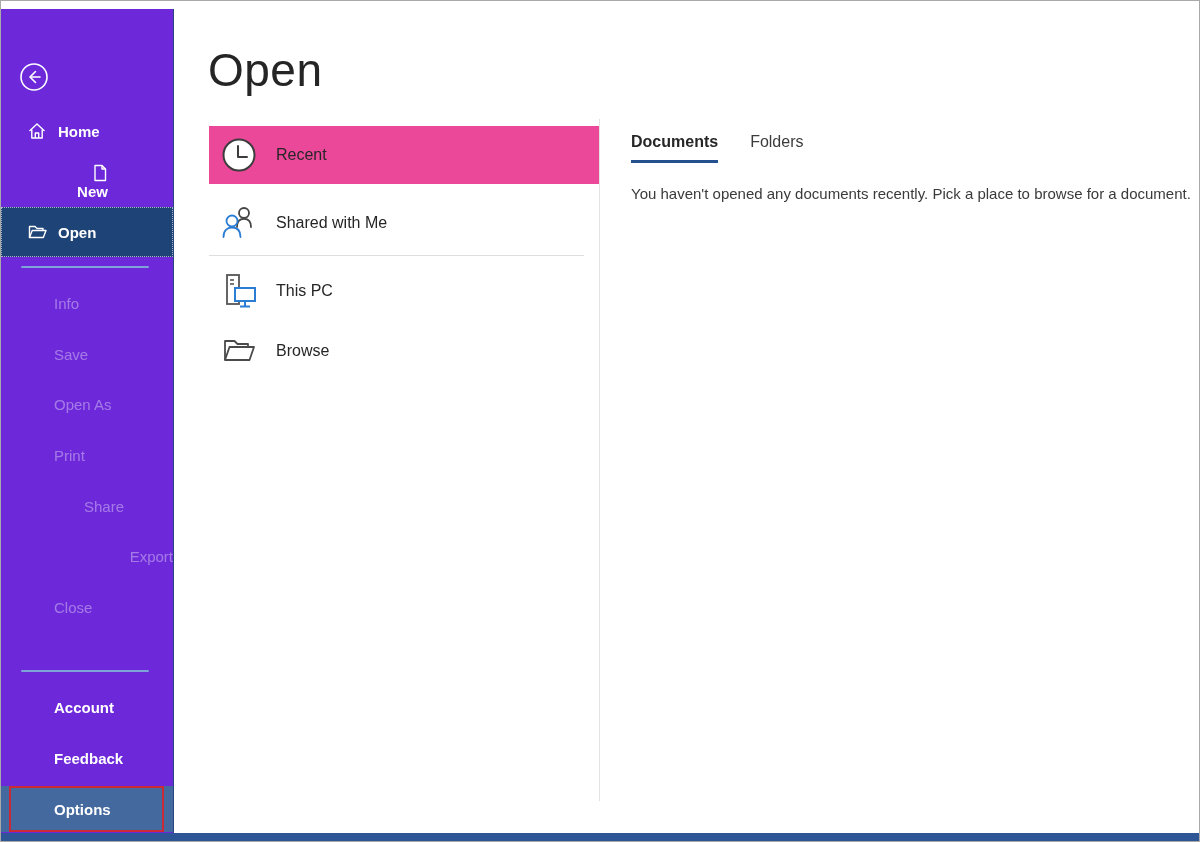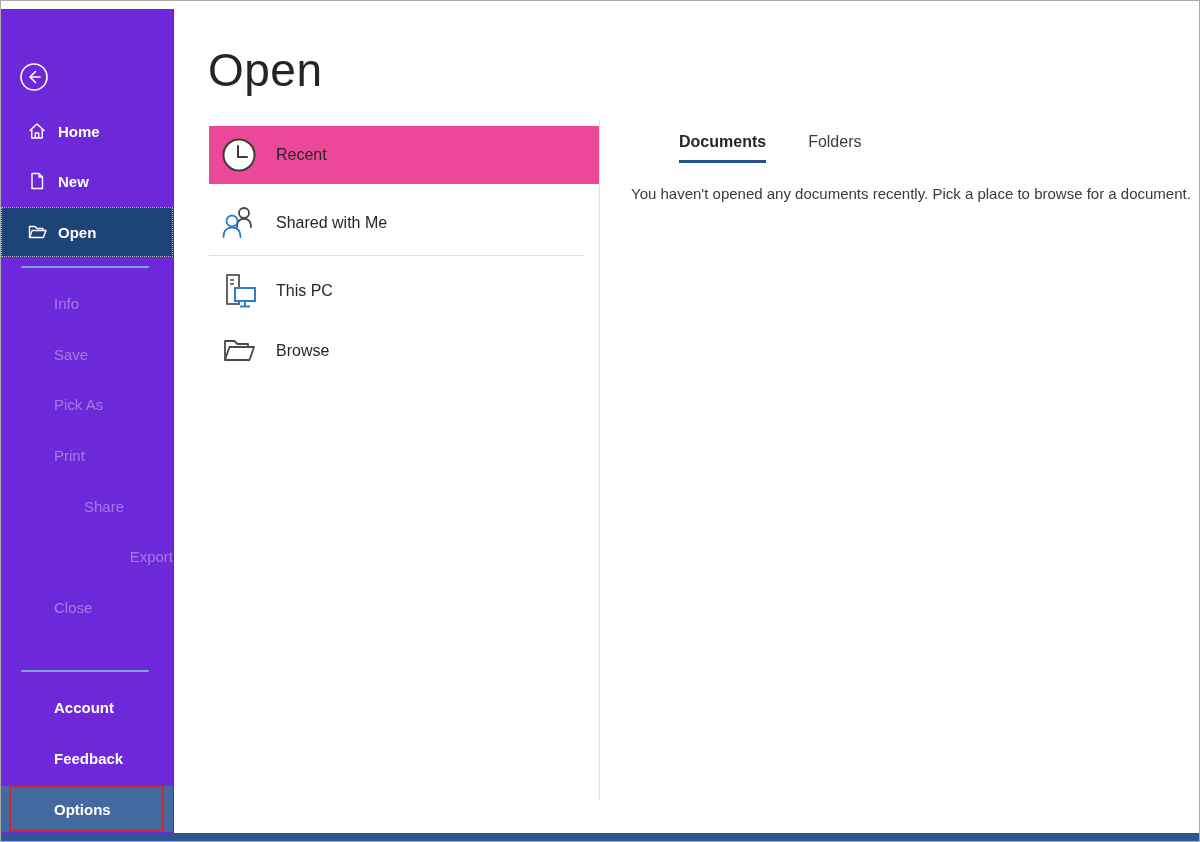--- a/index.html
+++ b/index.html
@@ -6,21 +6,21 @@
   body{font-family:"Liberation Sans","DejaVu Sans",sans-serif;-webkit-font-smoothing:antialiased;}
   .page{position:relative;width:1200px;height:842px;background:#ffffff;border:1px solid #a9a9a9;box-sizing:border-box;overflow:hidden;}
 
   
   .sidebar{position:absolute;left:0;top:8px;width:173px;height:100%;background:#6d28d9;border-right:1px solid #26487e;box-sizing:border-box;}
   .back-btn{position:absolute;left:18px;top:53px;width:30px;height:30px;cursor:pointer;}
   .nav-item{position:absolute;left:0;width:100%;height:36px;display:flex;align-items:center;color:#ffffff;font-size:15px;font-weight:600;cursor:pointer;box-sizing:border-box;}
   .nav-item .nav-ico{width:20px;height:20px;margin-left:26px;flex:0 0 auto;display:flex;align-items:center;justify-content:center;}
   .nav-item .nav-label{margin-left:11px;}
   .nav-home{top:104px;}
-  .nav-new{top:154px;}
+  .nav-new{top:154px;flex-direction:column;}
   .nav-open{top:198px;height:50px;background:#1e4377;outline:1px dotted #aab4c4;outline-offset:-1px;}
   .side-divider{position:absolute;left:20px;width:128px;height:2px;background:#7fa3d8;border-radius:1px;}
   .divider-1{top:257px;}
   .divider-2{top:661px;}
   .side-text-item{position:absolute;left:0;width:100%;height:36px;display:flex;align-items:center;padding-left:53px;box-sizing:border-box;font-size:15px;}
   .disabled-item{color:rgba(255,255,255,0.38);font-weight:400;cursor:default;}
   .bottom-item{color:#ffffff;font-weight:600;cursor:pointer;}
   .it-info{top:276px;} .it-save{top:327px;} .it-saveas{top:377px;} .it-print{top:428px;}
   .it-share{top:479px;margin-left:30px;} .it-export{top:529px;justify-content:flex-end;} .it-close{top:580px;}
   .it-account{top:680px;} .it-feedback{top:731px;}
@@ -35,21 +35,21 @@
   .place-item .place-label{margin-left:17px;font-size:16px;color:#262626;}
   .pl-recent{top:0;background:#ec4899;}
   .pl-shared{top:68px;}
   .pl-pc{top:136px;}
   .pl-browse{top:196px;}
   .places-divider{position:absolute;left:0;top:129px;width:375px;height:1px;background:#dedede;}
 
   .vline{position:absolute;left:598px;top:118px;width:1px;height:682px;background:#e3e3e3;}
 
   
-  .tabs{position:absolute;left:630px;top:132px;display:flex;gap:42px;margin-left:48px;}
+  .tabs{position:absolute;left:630px;top:132px;display:flex;gap:32px;}
   .tab{font-size:16px;color:#3b3b3b;padding-bottom:9px;cursor:pointer;border-bottom:3px solid transparent;}
   .tab.active{font-weight:700;color:#262626;border-bottom:3px solid #24508f;}
   .empty-msg{position:absolute;left:630px;top:184px;font-size:15px;color:#3a3a3a;white-space:nowrap;}
 
   .bottom-strip{position:absolute;left:0;bottom:0;width:100%;height:8px;background:#2e5596;}
 
   svg{display:block;}
 </style>
 </head>
 <body>
@@ -101,21 +101,21 @@
 
     <div class="side-divider divider-1"></div>
 
     <div class="side-text-item disabled-item it-info">
         <span>Info</span>
       </div>
     <div class="side-text-item disabled-item it-save">
         <span>Save</span>
       </div>
     <div class="side-text-item disabled-item it-saveas">
-        <span>Pick As</span>
+        <span>Open As</span>
       </div>
     <div class="side-text-item disabled-item it-print">
         <span>Print</span>
       </div>
     <div class="side-text-item disabled-item it-share">
         <span>Share</span>
       </div>
     <div class="side-text-item disabled-item it-export">
         <span>Export</span>
       </div>

